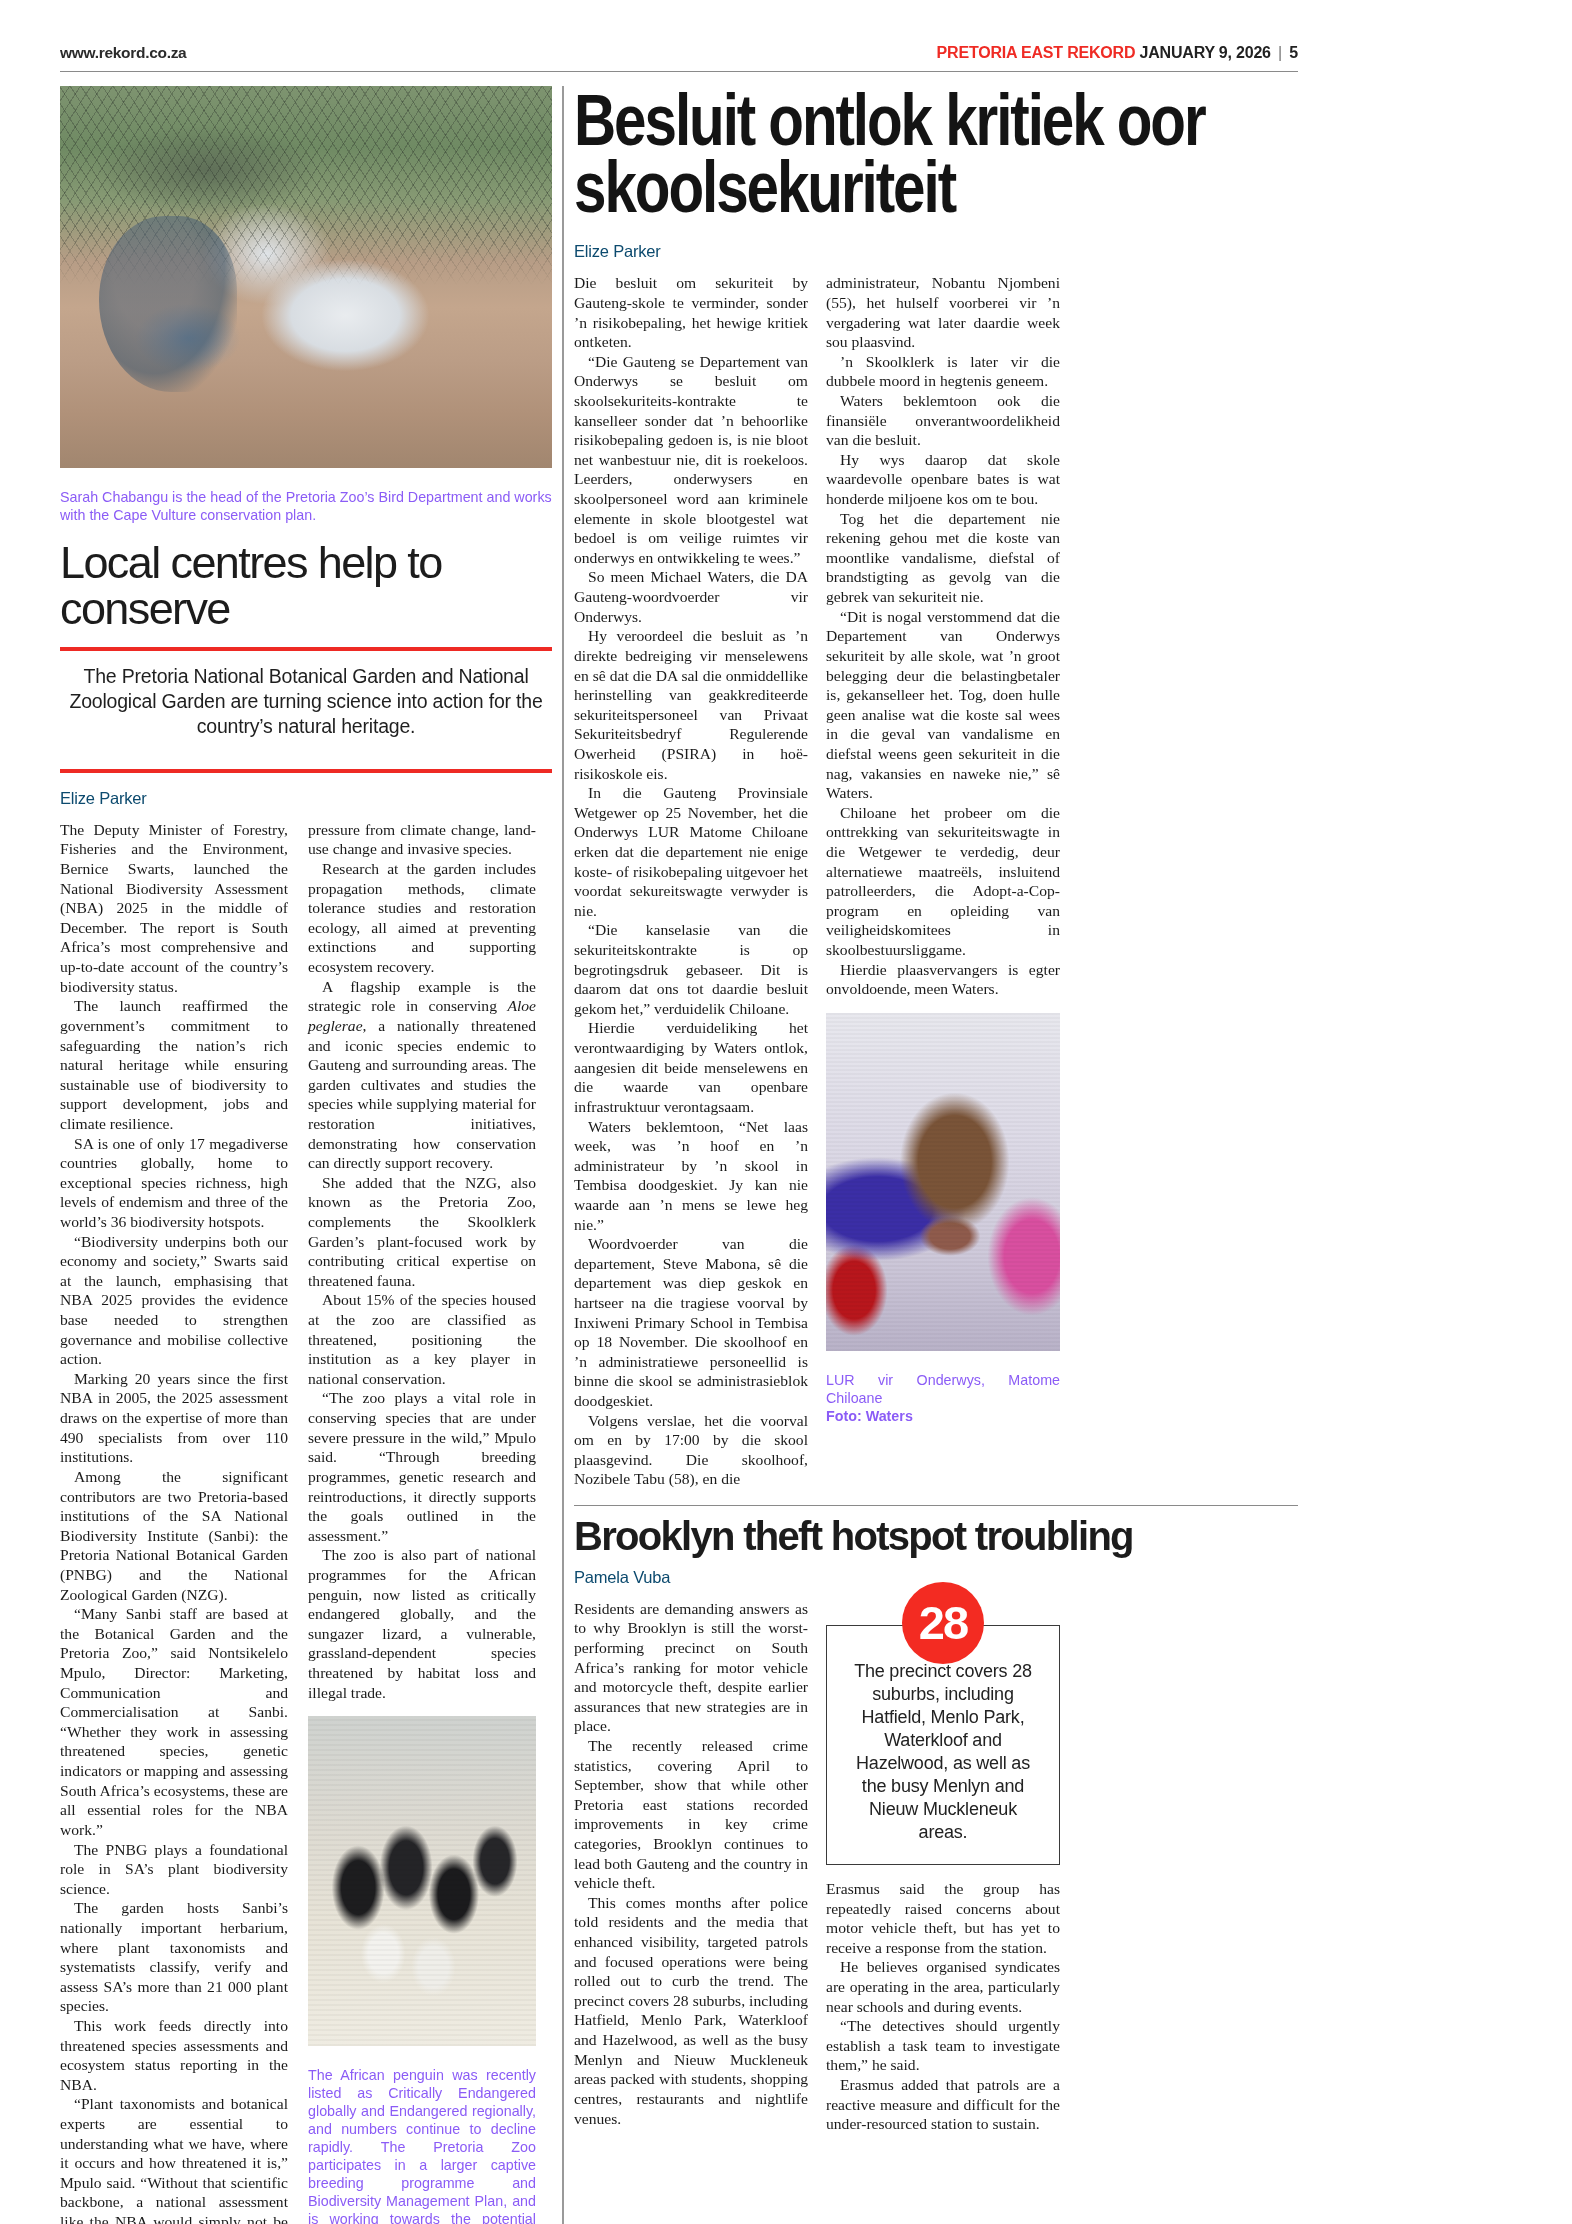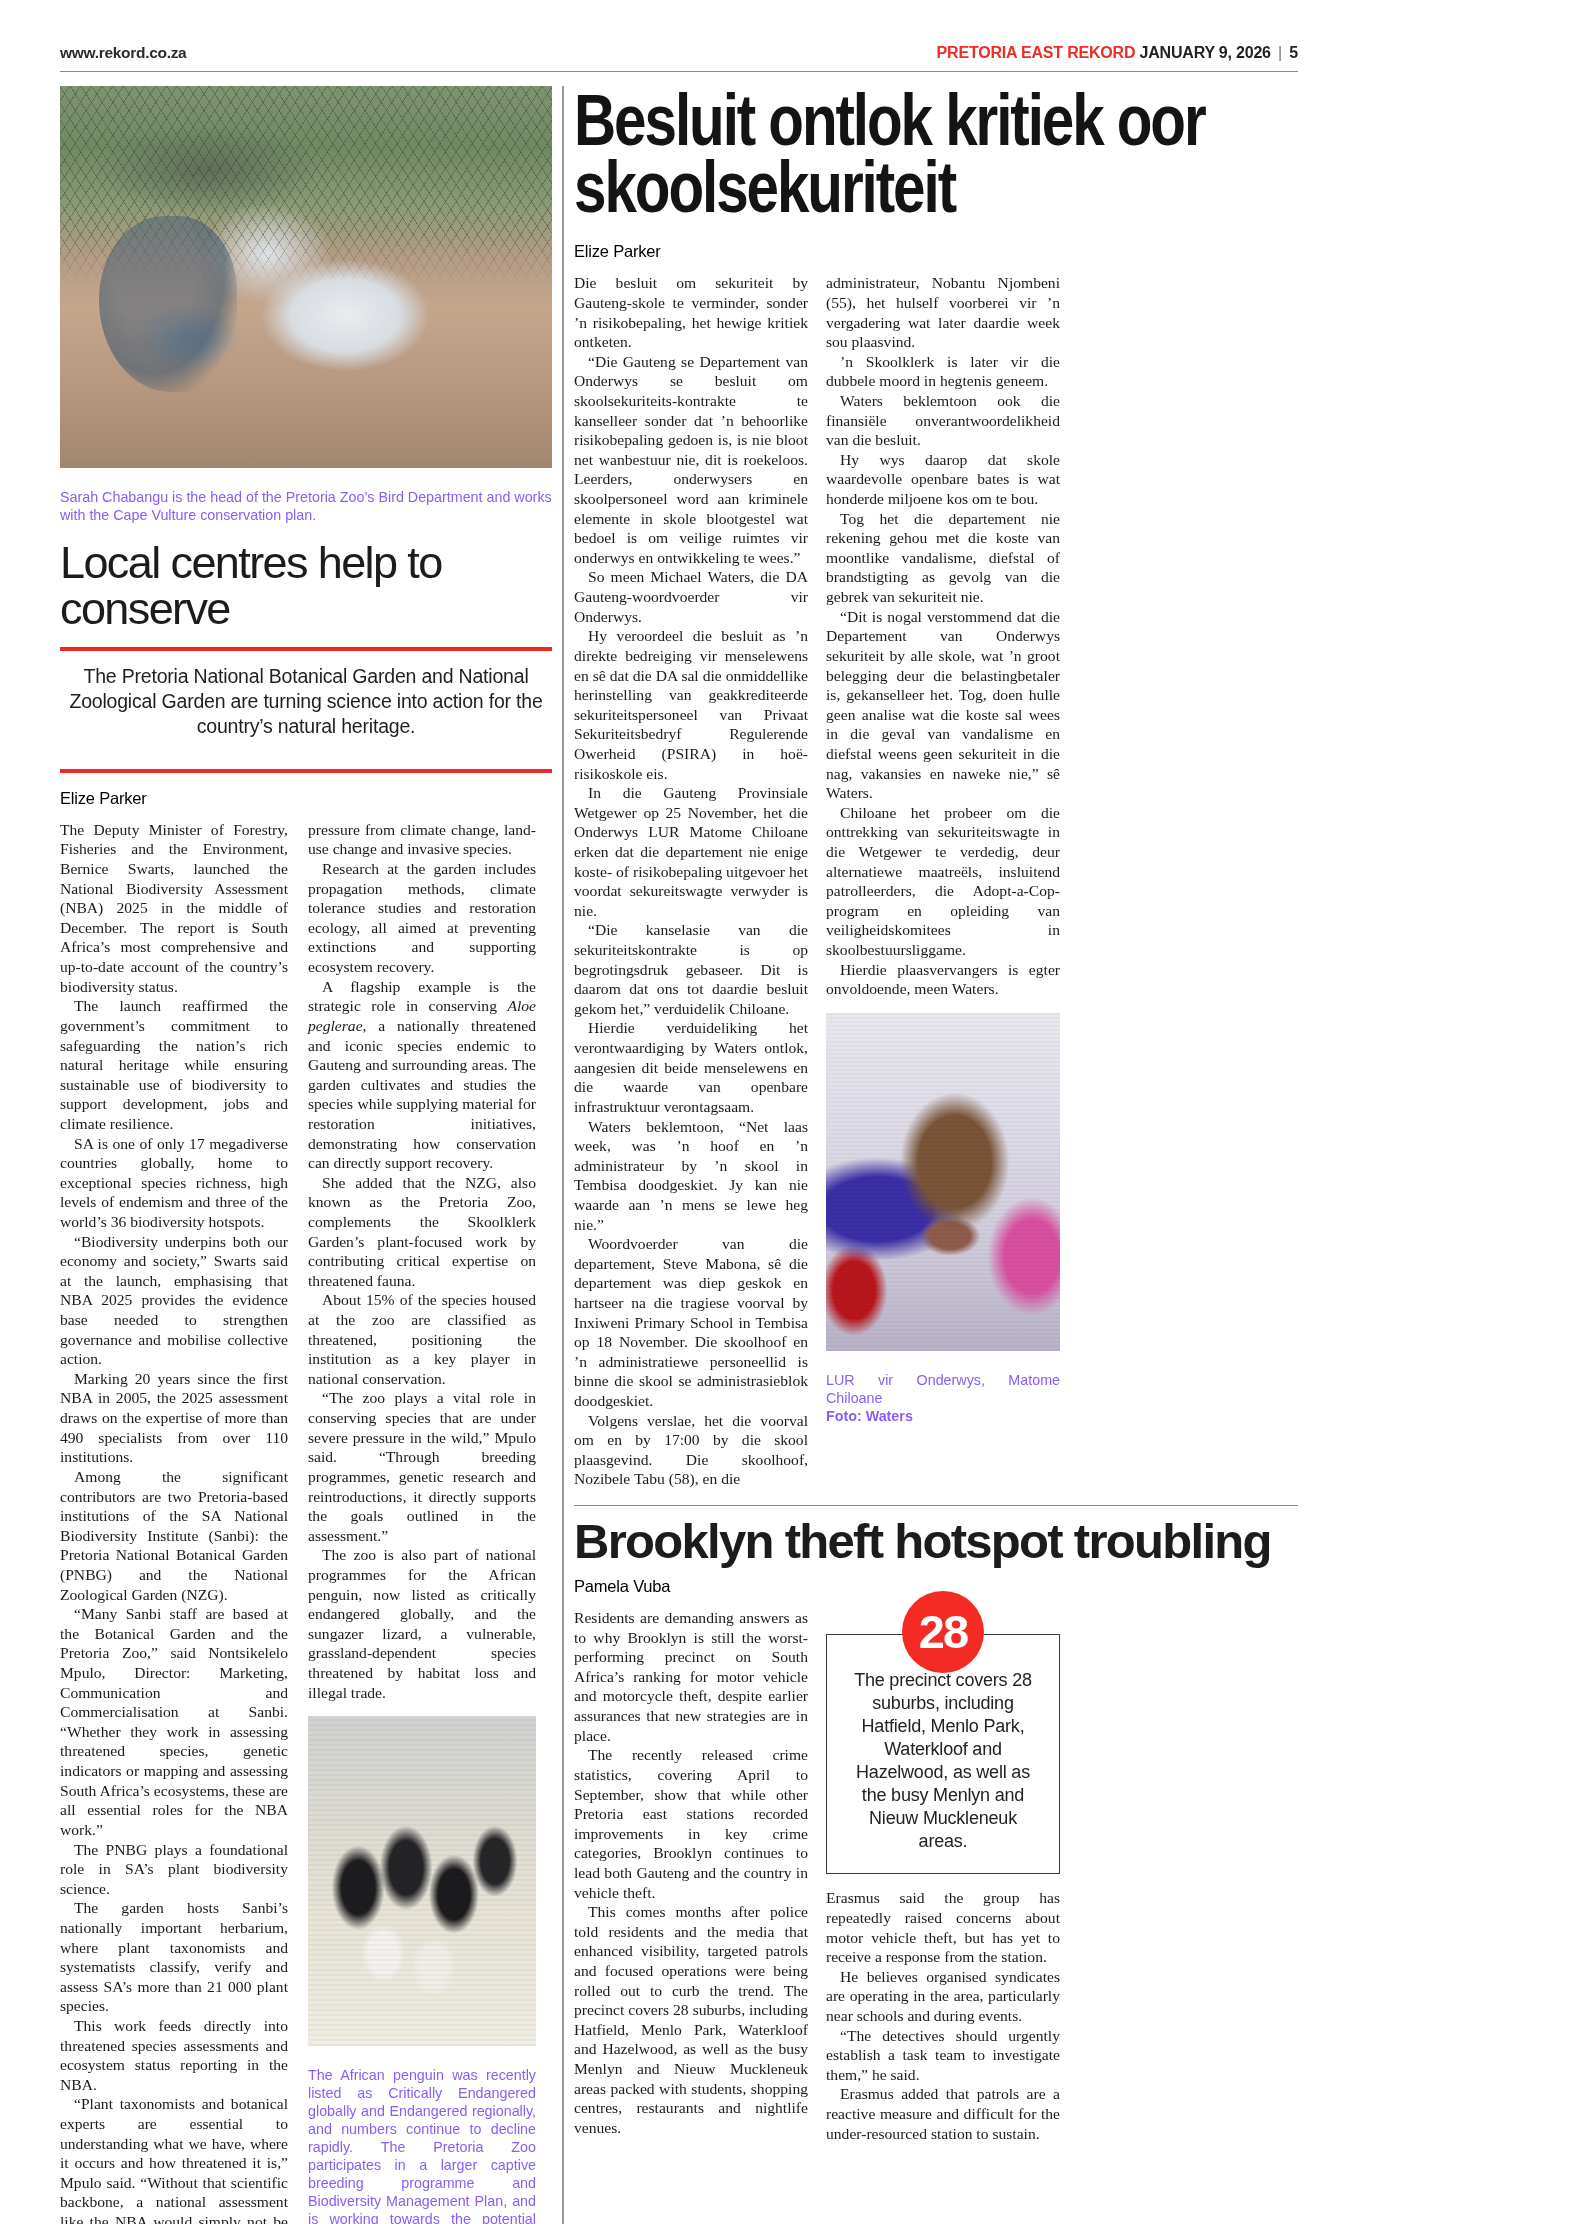--- a/index.html
+++ b/index.html
@@ -122,34 +122,34 @@
   }
   .hl-local { font-size:45px; margin:16px 0 0; }
   .redrule { height:4px; background:#ee2a24; margin:15px 0 0; }
   .deck {
     font-family:"Liberation Sans", sans-serif;
     font-size:19.5px; line-height:1.30; text-align:center;
     color:#1f1f1f; padding:13px 8px 14px; letter-spacing:-0.2px;
   }
   .byline {
     font-family:"Liberation Sans", sans-serif;
-    font-size:16.5px; color:#000000; margin:16px 0 0; letter-spacing:-0.2px;
+    font-size:16.5px; color:#0c4a6e; margin:16px 0 0; letter-spacing:-0.2px;
   }
 
   .hl-besluit {
     font-family:"Liberation Sans", sans-serif;
     font-weight:800; font-size:73px; line-height:0.92;
     letter-spacing:-2.6px; color:#141414;
     transform:scaleX(0.80); transform-origin:left center;
     width:125%;
     margin:0 0 4px;
   }
   .hl-brooklyn {
     font-family:"Liberation Sans", sans-serif;
-    font-size:49px; letter-spacing:-1.7px; color:#1c1c1c;
+    font-size:40px; letter-spacing:-1.7px; color:#1c1c1c;
     line-height:1.04; margin:0;
   }
 
   
   .cols { display:flex; margin-top:12px; }
   .col { font-size:15.6px; line-height:1.258; text-align:justify; hyphens:auto; }
   .col p { margin:0; text-indent:14px; }
   .col p.first { text-indent:0; }
   .col p i { font-style:italic; }
 

